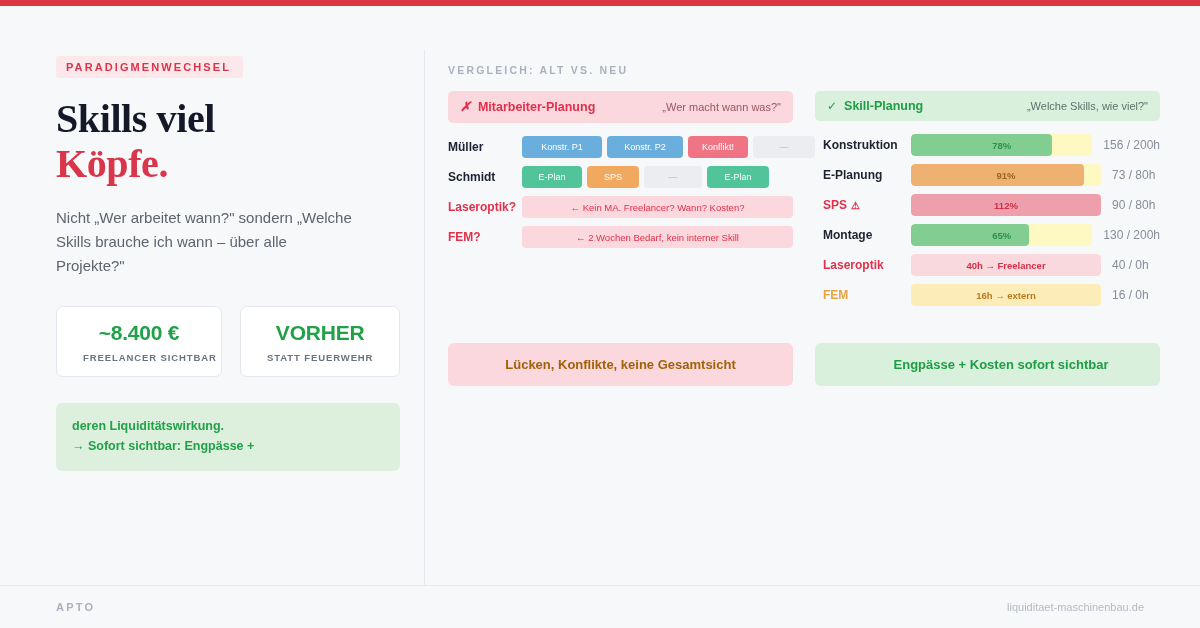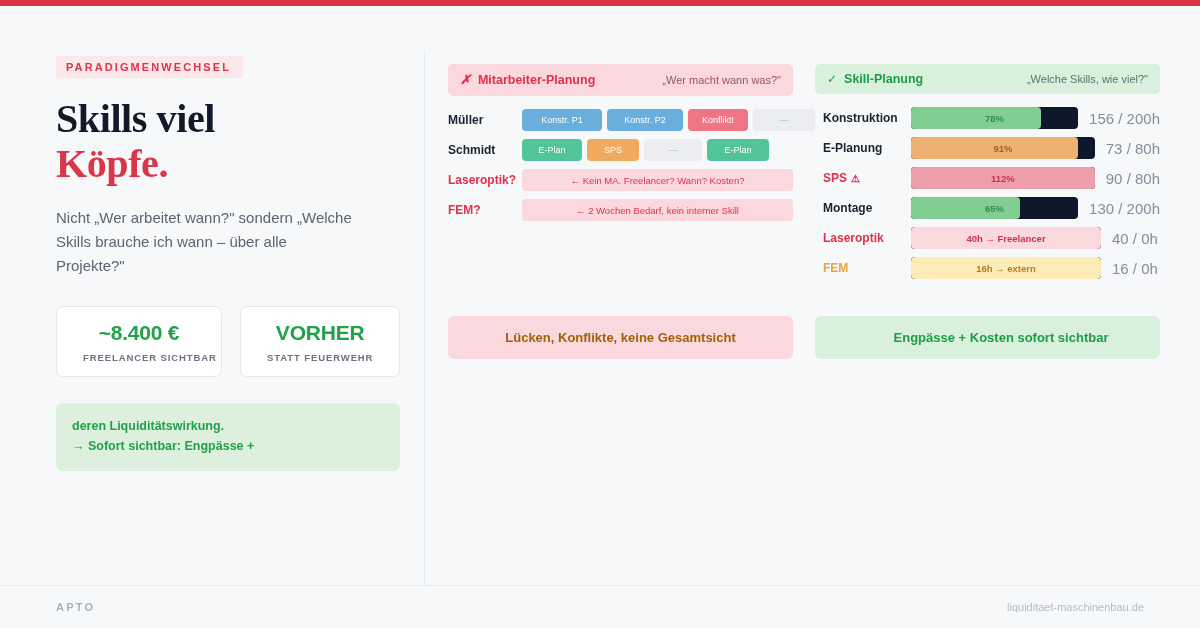--- a/index.html
+++ b/index.html
@@ -235,40 +235,40 @@
   }
   .s-name.red    { color: #e0304b; }
   .s-name.orange { color: #e8a33d; }
   .warn { font-size: 10px; color: #e0304b; }
 
   .track {
     position: relative;
     width: 190px;
     height: 22px;
     border-radius: 4px;
-    background: #0f172a;
+    background: #fef9c3;
     overflow: hidden;
   }
   .fill {
     position: absolute;
     left: 0; top: 0; bottom: 0;
     border-radius: 4px;
   }
   .pct {
     position: absolute;
     inset: 0;
     display: flex;
     align-items: center;
     justify-content: center;
     font-size: 9.5px;
     font-weight: bold;
   }
   .s-meta {
     margin-left: 11px;
-    font-size: 15px;
+    font-size: 12px;
     color: #868d99;
     white-space: nowrap;
   }
 
   
   .verdicts {
     display: flex;
     gap: 22px;
     margin-top: 29px;
   }
@@ -346,20 +346,21 @@
 
     <div class="callout">
       <div>deren Liquiditätswirkung.</div>
       <div>→ Sofort sichtbar: Engpässe +</div>
     </div>
 
   </div>
 
   <div class="right-area">
 
+    <div class="section-label">VERGLEICH: ALT VS. NEU</div>
 
     <div class="panels">
 
       <div class="panel">
 
         <div class="panel-head bad">
           <span class="ph-title">
             <span class="mark">✗</span>
             <span>Mitarbeiter-Planung</span>
           </span>

